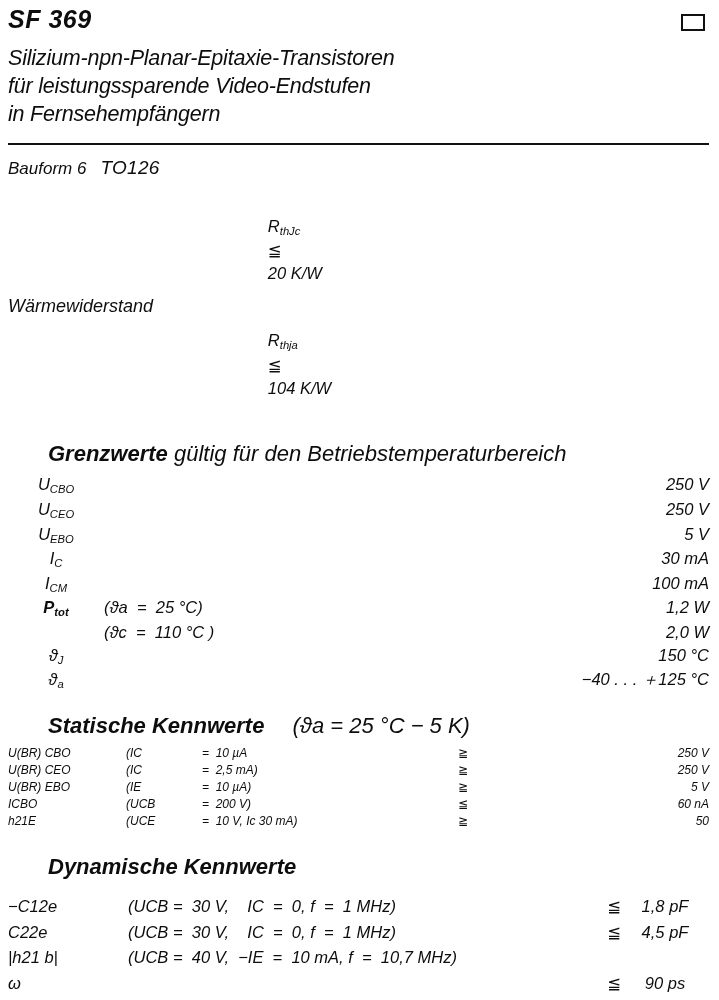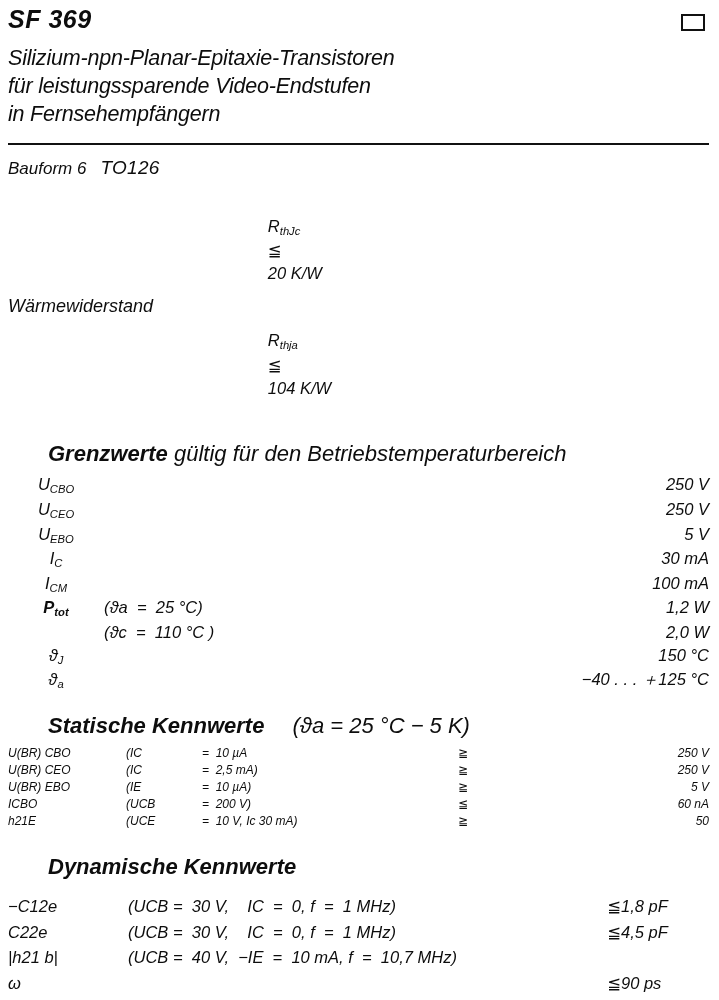--- a/index.html
+++ b/index.html
@@ -149,21 +149,21 @@
   }
   table.dyn td {
     padding: 0;
     line-height: 1.55;
     vertical-align: top;
     white-space: pre;
   }
   td.d-sym { width: 120px; }
   td.d-cond { }
   td.d-rel { width: 40px; text-align: right; }
-  td.d-val { text-align: left; width: 88px; }
+  td.d-val { text-align: center; width: 88px; }
   .gte, .lte {
     font-family: "DejaVu Sans", sans-serif;
   }
 </style>
 </head>
 <body>
 
 <div class="page">
   <div class="inner">
 

